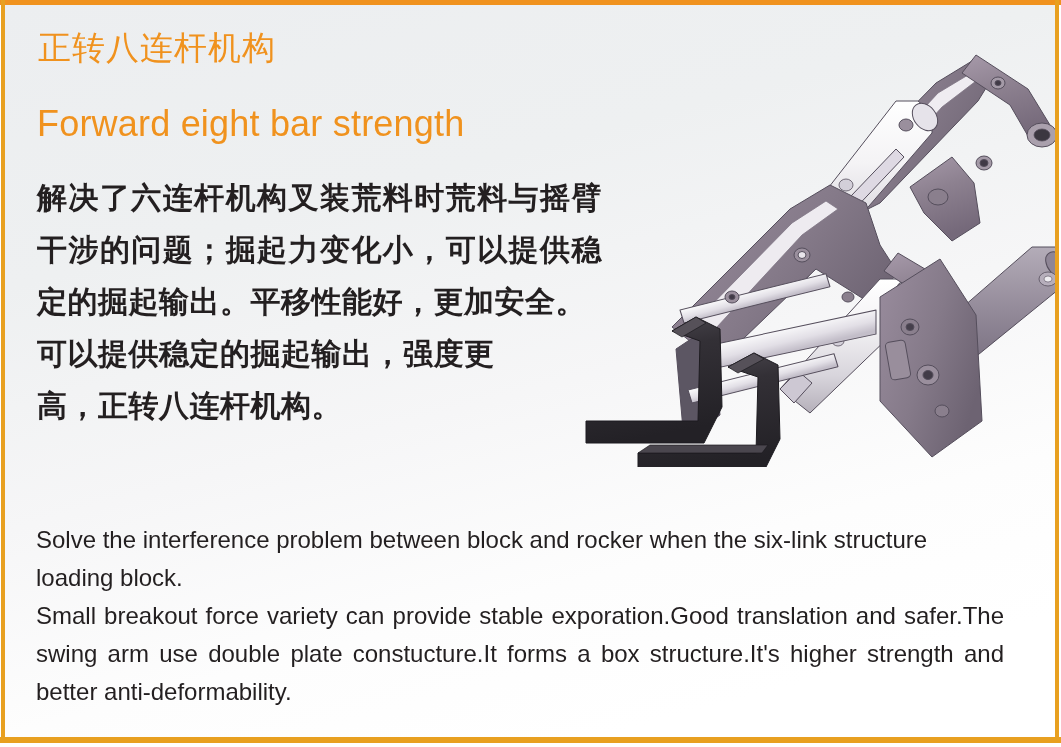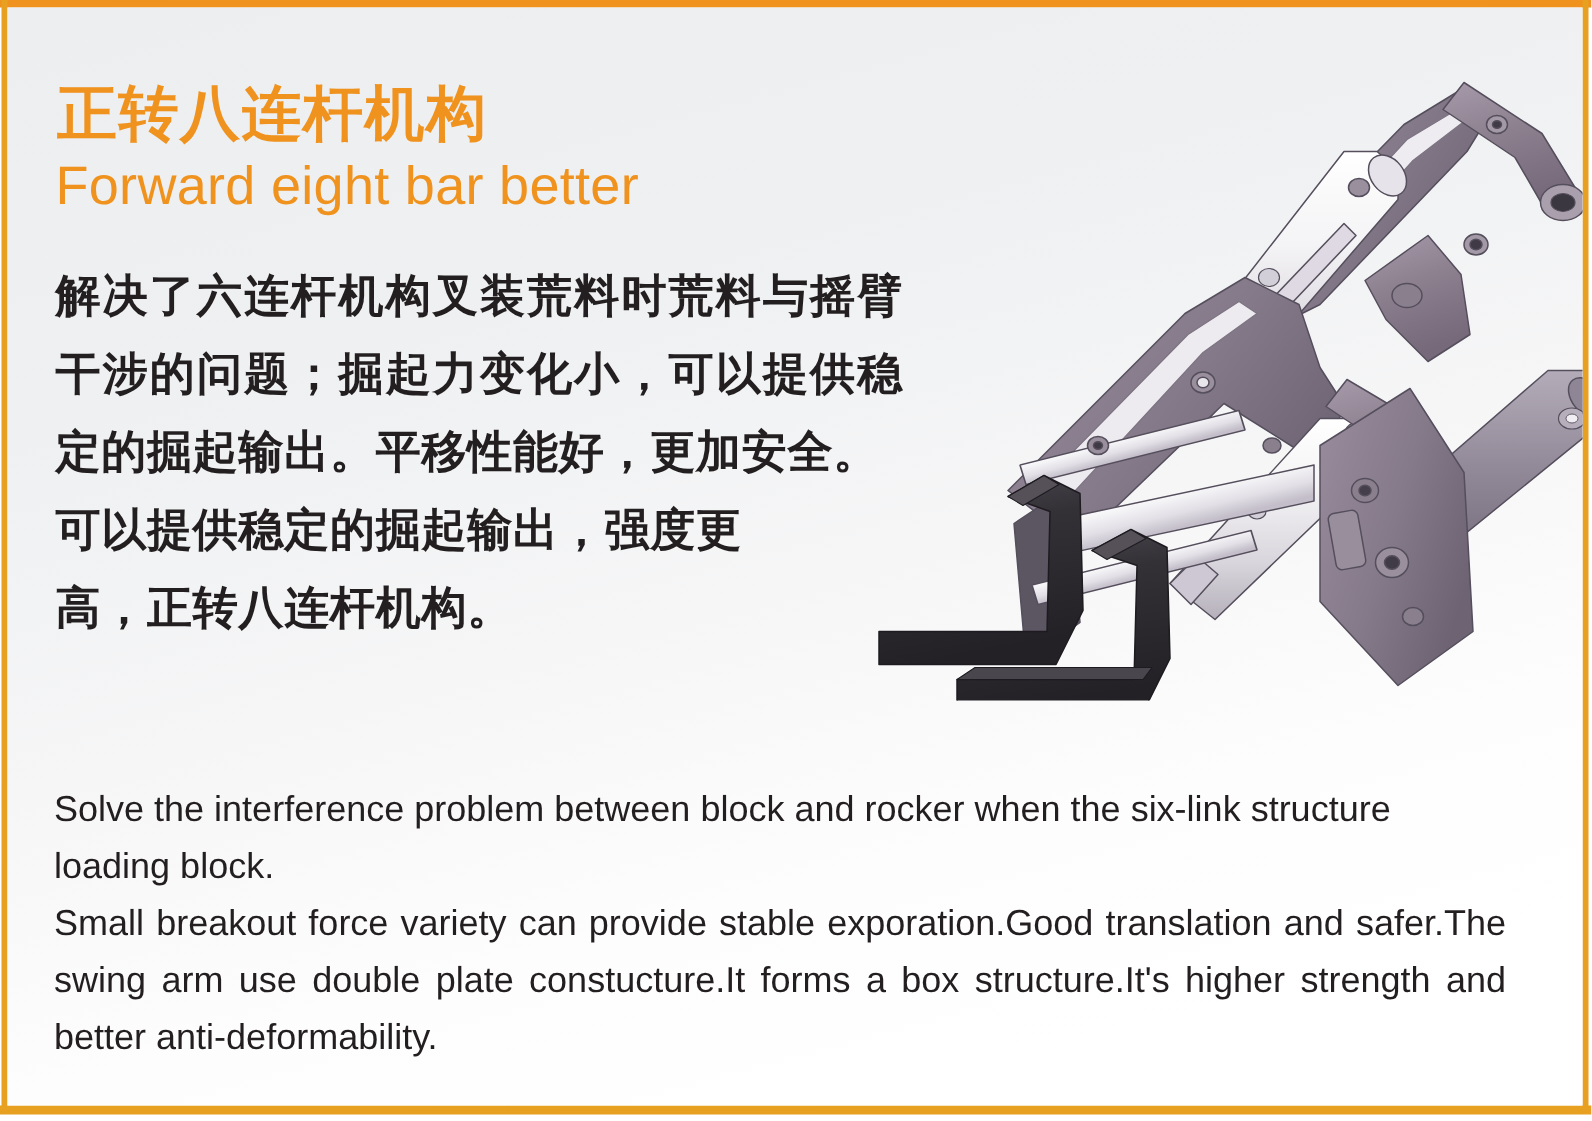--- a/index.html
+++ b/index.html
@@ -42,27 +42,26 @@
     height: 732px;
     background:
       linear-gradient(165deg, #eceef0 0%, #eef0f1 28%, #f6f6f7 52%, #fdfdfd 72%, #ffffff 88%);
     overflow: hidden;
   }
 
   
   #title-cn {
     position: absolute;
     left: 33px;
-    top: 48px;
-    font-size: 40px;
+    top: 20px;
+    font-size: 33px;
     line-height: 46px;
     color: #f0921e;
     letter-spacing: 1px;
     white-space: nowrap;
-    font-weight: bold;
   }
   #title-en {
     position: absolute;
     left: 32px;
     top: 98px;
     font-size: 36px;
     line-height: 42px;
     color: #f0921e;
     letter-spacing: 0.2px;
     white-space: nowrap;
@@ -245,21 +244,21 @@
           <ellipse cx="326" cy="128" rx="7" ry="6" fill="#9a8f9d" stroke="#554e5c"></ellipse>
           <ellipse cx="404" cy="166" rx="8" ry="7" fill="#a49aa7" stroke="#554e5c"></ellipse>
           <ellipse cx="404" cy="166" rx="4" ry="3.5" fill="#403a46"></ellipse>
           <ellipse cx="418" cy="86" rx="7" ry="6" fill="#a49aa7" stroke="#554e5c"></ellipse>
           <ellipse cx="418" cy="86" rx="3" ry="2.5" fill="#403a46"></ellipse>
         </g>
       </svg>
     </div>
 
     <div id="title-cn">正转八连杆机构</div>
-    <div id="title-en">Forward eight bar better</div>
+    <div id="title-en">Forward eight bar strength</div>
 
     <div id="body-cn">
       <p class="para1">解决了六连杆机构叉装荒料时荒料与摇臂干涉的问题；掘起力变化小，可以提供稳定的掘起输出。平移性能好，更加安全。</p>
       <p>可以提供稳定的掘起输出，强度更</p>
       <p>高，正转八连杆机构。</p>
     </div>
 
     <div id="body-en">
       <p>Solve the interference problem between block and rocker when the six-link structure loading block.</p>
       <p class="justify">Small breakout force variety can provide stable exporation.Good translation and safer.The swing arm use double plate constucture.It forms a box structure.It's higher strength and better anti-deformability.</p>

